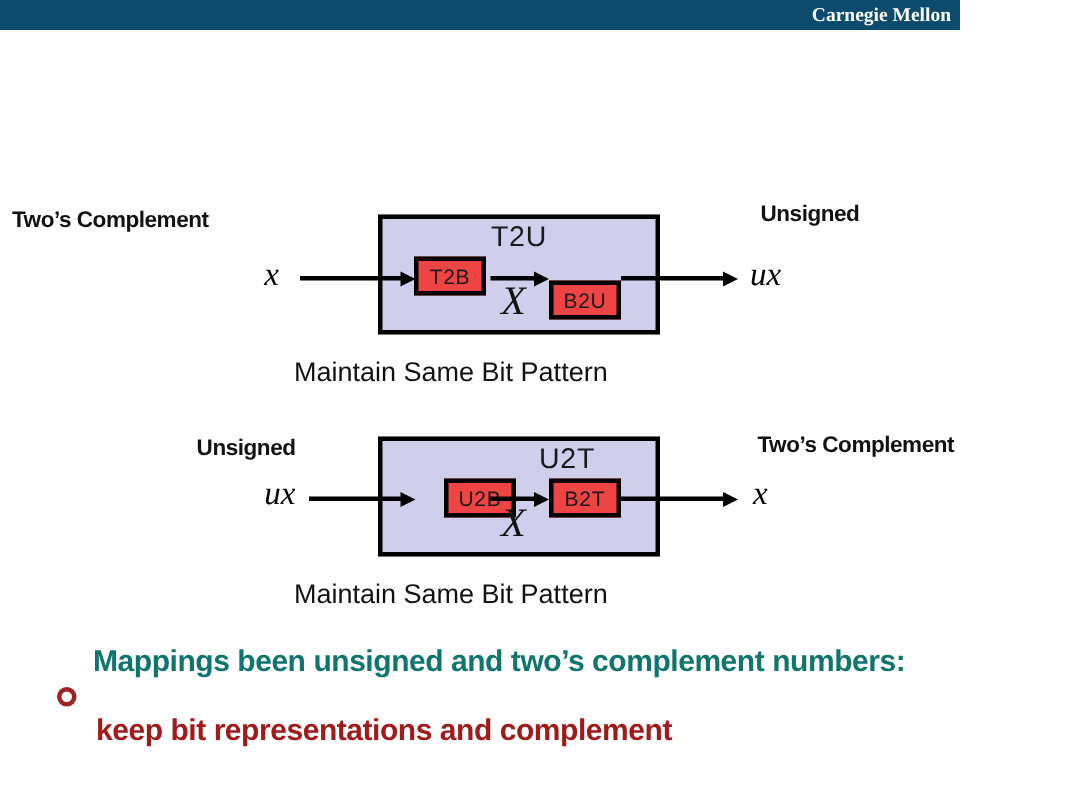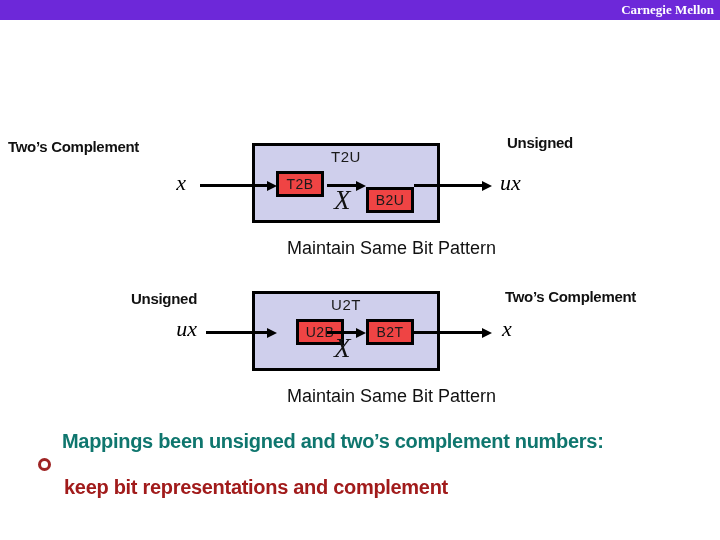--- a/index.html
+++ b/index.html
@@ -1,43 +1,43 @@
 <!DOCTYPE html>
 <html><head>
 <meta charset="utf-8">
 <style>
   html,body{margin:0;padding:0;background:#888;}
   #slide{
     position:relative;width:720px;height:540px;background:#ffffff;
     overflow:hidden;font-family:"Liberation Sans",sans-serif;
   }
   
-  #banner{position:absolute;left:0;top:0;width:720px;height:20px;background:#6d28d9;}
+  #banner{position:absolute;left:0;top:0;width:640px;height:20px;background:#0c4a6e;}
   #brand{
     position:absolute;right:6px;top:0;height:20px;line-height:20px;
     color:#ffffff;font-family:"Liberation Serif",serif;font-weight:bold;font-size:13px;
   }
   
   .title{
     position:absolute;left:28px;top:52px;font-size:27px;font-weight:bold;
     color:#0d0d0d;letter-spacing:-0.5px;
   }
   
   .domain-label{position:absolute;font-size:15px;font-weight:bold;color:#111;letter-spacing:-0.3px;white-space:nowrap;}
   .math{position:absolute;font-family:"Liberation Serif",serif;font-style:italic;font-size:22px;color:#000;white-space:nowrap;}
   .outer-box{position:absolute;left:252px;width:182px;height:74px;background:#cfcfec;border:3px solid #000;}
-  .outer-label{position:absolute;left:252px;width:188px;text-align:center;font-size:15px;color:#1a1a1a;letter-spacing:0.5px;}
+  .outer-label{position:absolute;left:252px;width:188px;text-align:center;font-size:19px;color:#1a1a1a;letter-spacing:0.5px;}
   .inner-box{
     position:absolute;width:42px;height:20px;background:#ef4444;border:3px solid #000;
     font-size:14px;color:#1a1a1a;text-align:center;line-height:20px;letter-spacing:0.5px;
   }
   .big-x{position:absolute;font-family:"Liberation Serif",serif;font-style:italic;font-size:27px;color:#111;}
   .ln{position:absolute;height:3px;background:#000;}
   .ah{position:absolute;width:0;height:0;border-top:5px solid transparent;border-bottom:5px solid transparent;border-left:10px solid #000;}
-  .caption{position:absolute;left:196px;width:300px;text-align:right;font-size:18px;color:#111;}
+  .caption{position:absolute;left:196px;width:300px;text-align:left;font-size:18px;color:#111;}
   .ralign{text-align:right;}
   
   #bullet-ring{
     position:absolute;left:38px;top:458px;width:7px;height:7px;border:3px solid #9e2424;border-radius:50%;
   }
   .bullet-line{position:absolute;font-size:20px;font-weight:bold;letter-spacing:-0.3px;white-space:nowrap;}
   #bullet-l1{left:62px;top:430px;color:#0f766e;}
   #bullet-l2{left:64px;top:476px;color:#a11b1b;}
 </style>
 </head>
@@ -73,21 +73,21 @@
     <div class="domain-label" style="left:507px;top:134px;">Unsigned</div>
 
     <div class="caption" style="top:238px;">Maintain Same Bit Pattern</div>
   </div>
 
   <div>
     <div class="domain-label ralign" style="left:0;width:197px;top:290px;">Unsigned</div>
     <div class="math ralign" style="left:0;width:197px;top:316px;">ux</div>
 
     <div class="outer-box" style="top:291px;"></div>
-    <div class="outer-label" style="top:296px;">U2T</div>
+    <div class="outer-label" style="top:296px;padding-left:32px;">U2T</div>
 
     <div class="ln" style="left:206px;top:331px;width:62px;"></div>
     <div class="ah" style="left:267px;top:328px;"></div>
 
     <div class="inner-box" style="left:276px;top:319px;margin-left:20px;">U2B</div>
     <div class="ln" style="left:327px;top:331px;width:30px;"></div>
     <div class="ah" style="left:356px;top:328px;"></div>
     <div class="big-x" style="left:334px;top:333px;">X</div>
     <div class="inner-box" style="left:366px;top:319px;">B2T</div>
 

